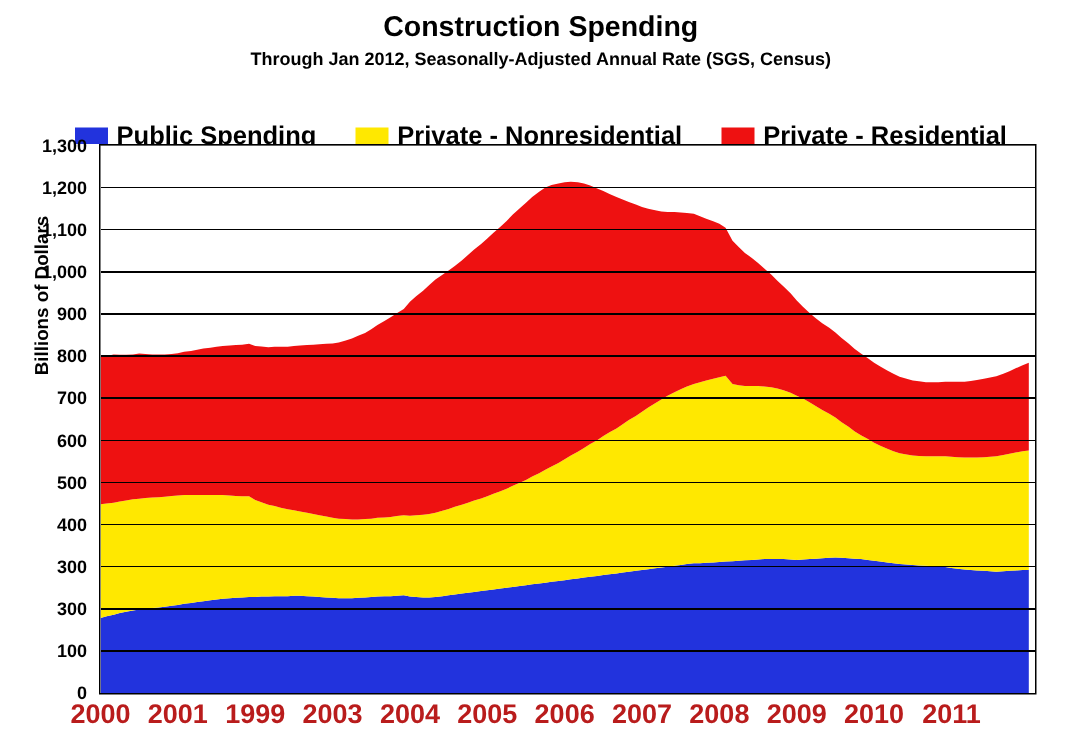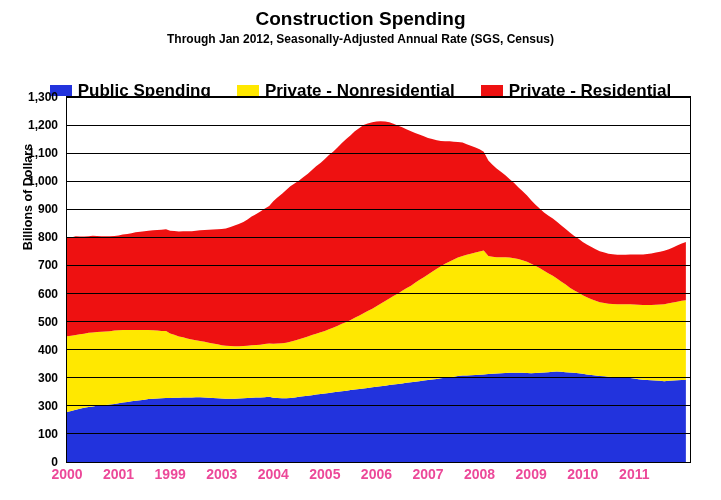--- a/index.html
+++ b/index.html
@@ -43,21 +43,21 @@
     transform:translateY(-50%);white-space:nowrap;margin-left:36px;
   }
   .ytitle{
     position:absolute;left:-92px;top:190px;width:240px;text-align:center;
     font-size:12.5px;font-weight:bold;color:#000;
     transform:rotate(-90deg);transform-origin:center center;
   }
   
   .xlabels{position:absolute;left:66px;top:466px;width:625px;height:22px;}
   .xlabel{
-    position:absolute;top:0;font-size:14px;font-weight:bold;color:#ec4899;
+    position:absolute;top:0;font-size:18px;font-weight:bold;color:#b91c1c;
     transform:translateX(-50%);white-space:nowrap;
   }
 </style>
 </head>
 <body>
 
 <div id="chart-root">
 
   <div class="title">Construction Spending</div>
   <div class="subtitle">Through Jan 2012, Seasonally-Adjusted Annual Rate (SGS, Census)</div>

